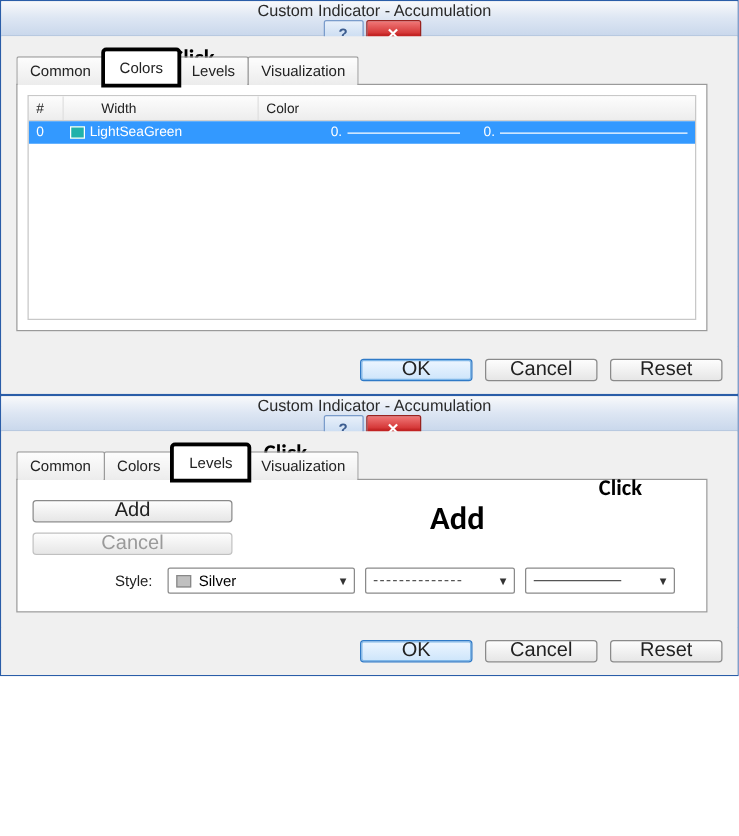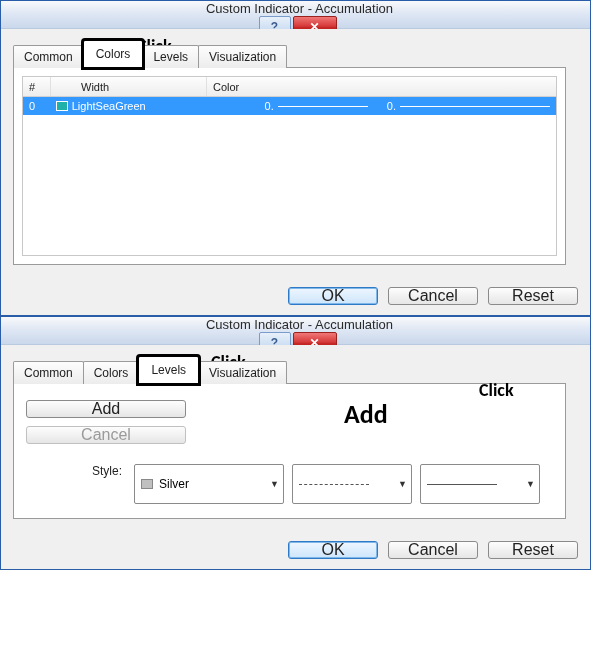--- a/index.html
+++ b/index.html
@@ -214,33 +214,33 @@
     align-items: center;
     justify-content: center;
     color: #222;
   }
   .std-button.disabled {
     color: #9a9a9a;
     border-color: #c0c0c0;
   }
   .style-row {
     display: flex;
-    align-items: flex-start;
+    align-items: center;
     gap: 8px;
-    margin-top: 20px;
+    margin-top: 10px;
   }
   .style-label {
     width: 100px;
     text-align: right;
     padding-right: 4px;
     font-size: 12px;
     color: #222;
   }
   .combo {
-    height: 40px;
+    height: 21px;
     border: 1px solid #8a8a8a;
     background: #fff;
     display: flex;
     align-items: center;
     justify-content: space-between;
     padding: 0 4px 0 6px;
     font-size: 12px;
     border-radius: 2px;
   }
   .combo .chevron {

